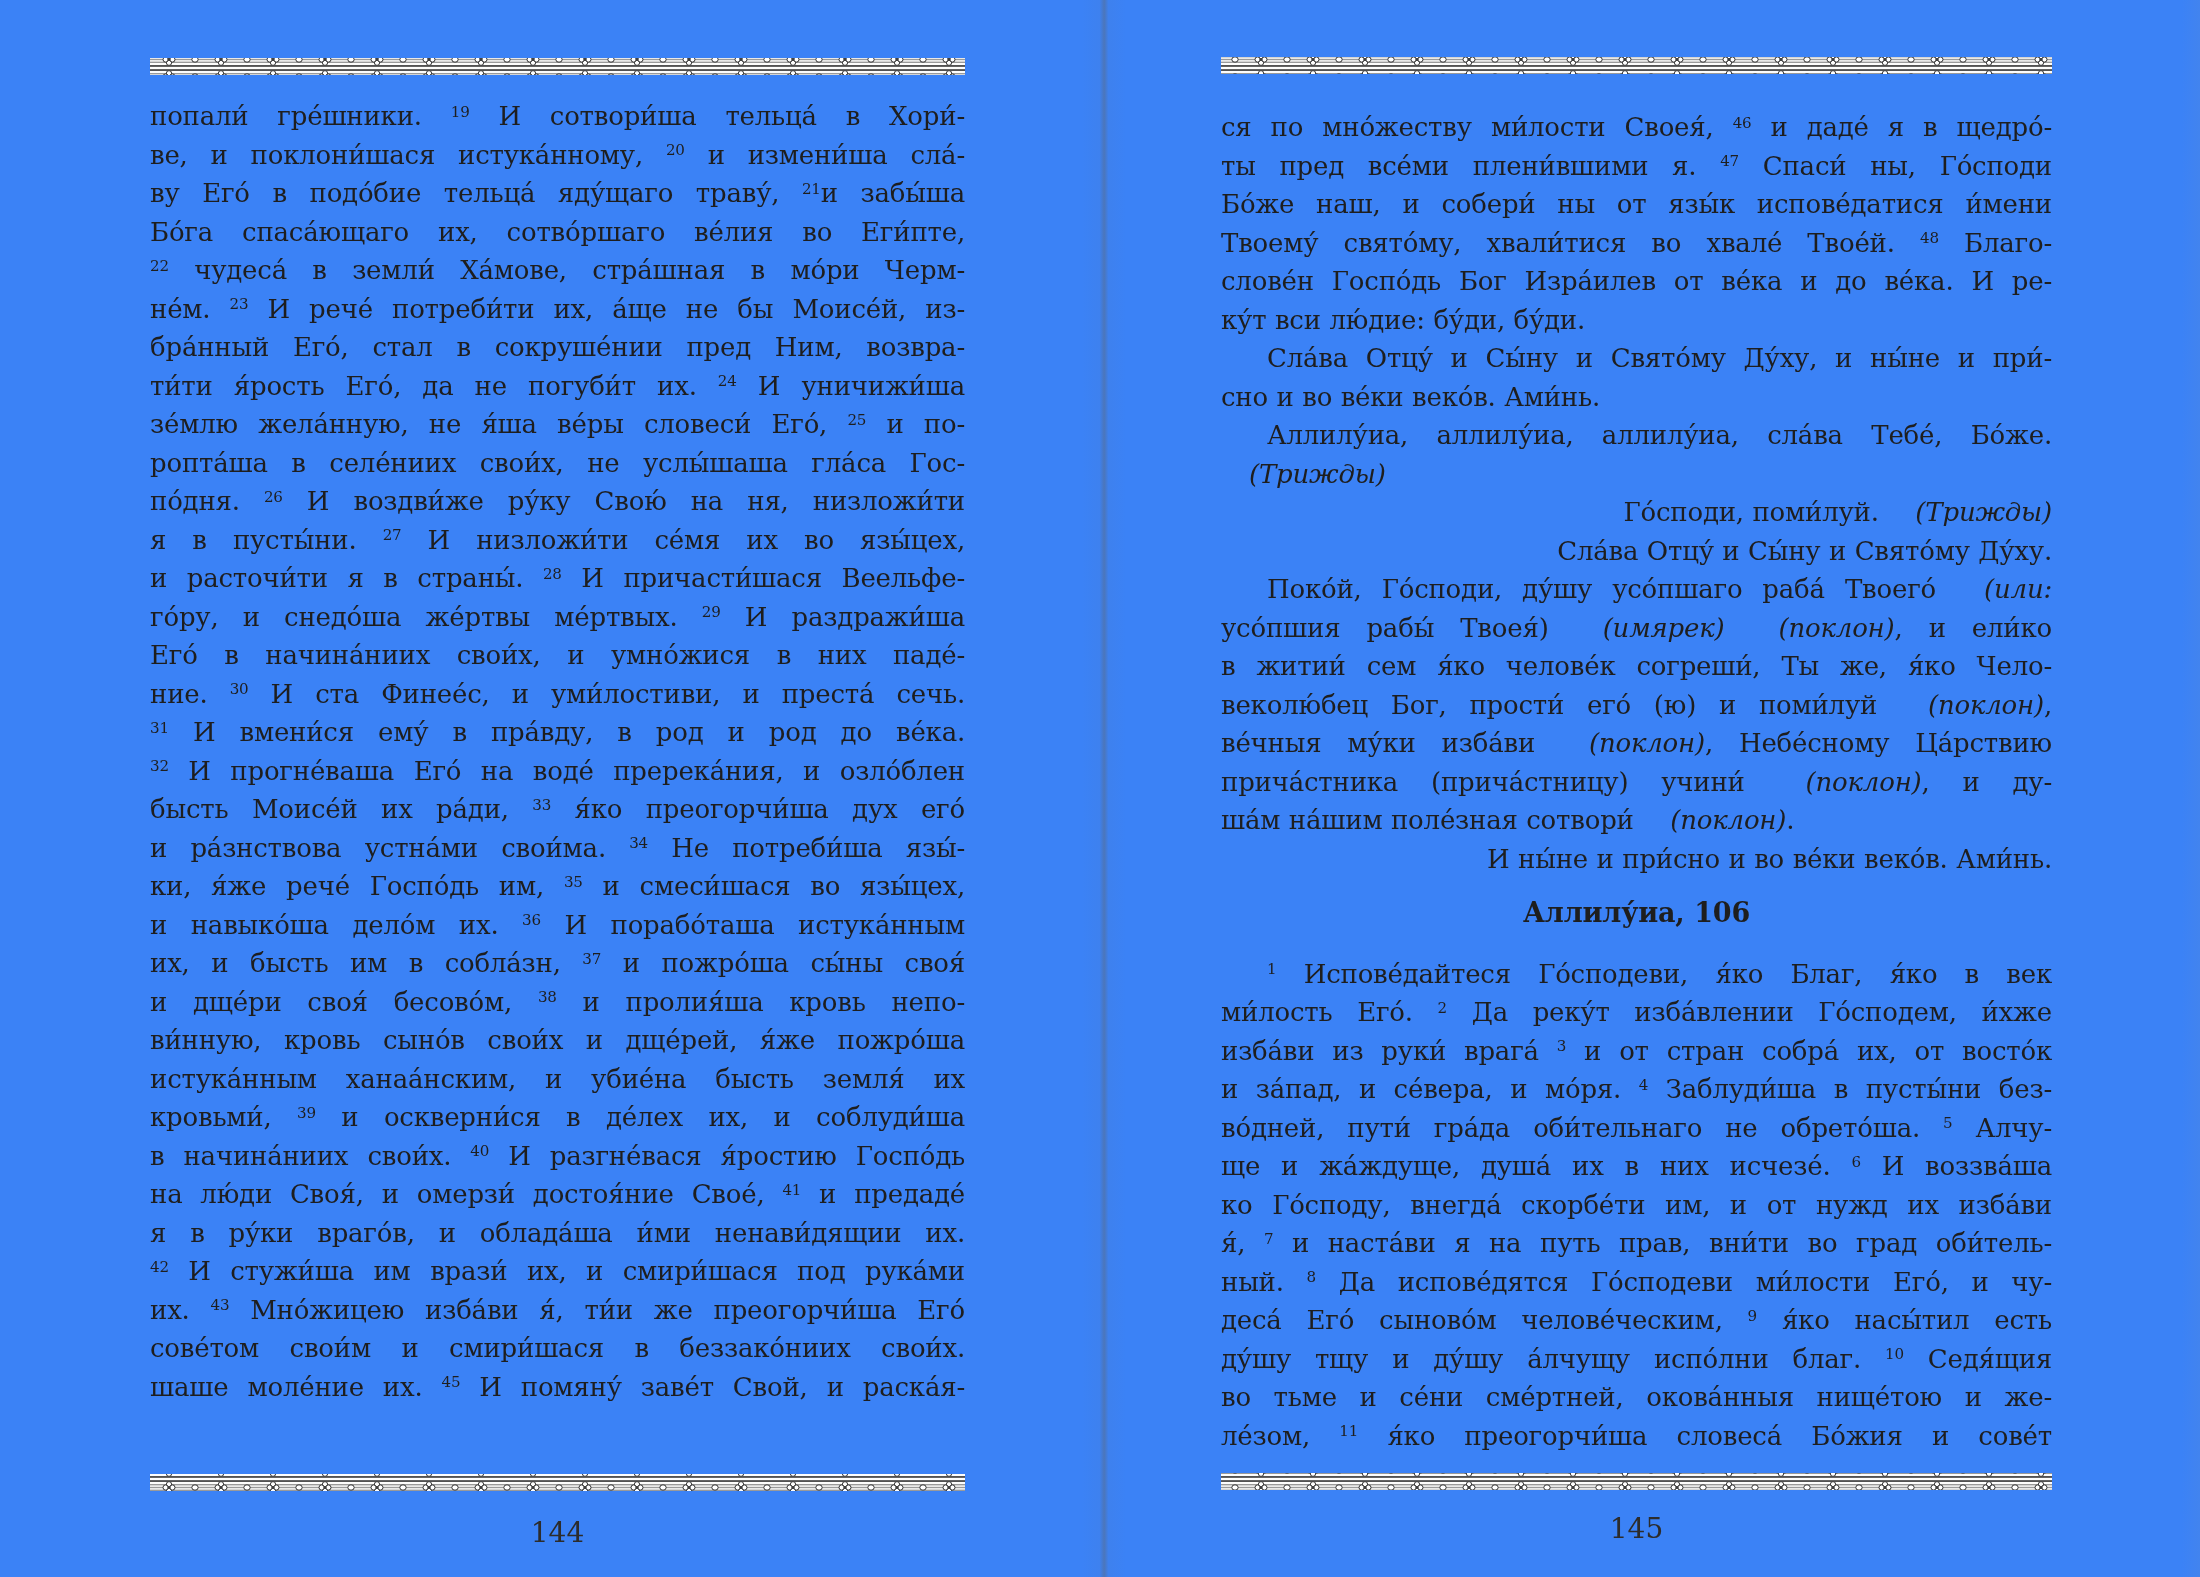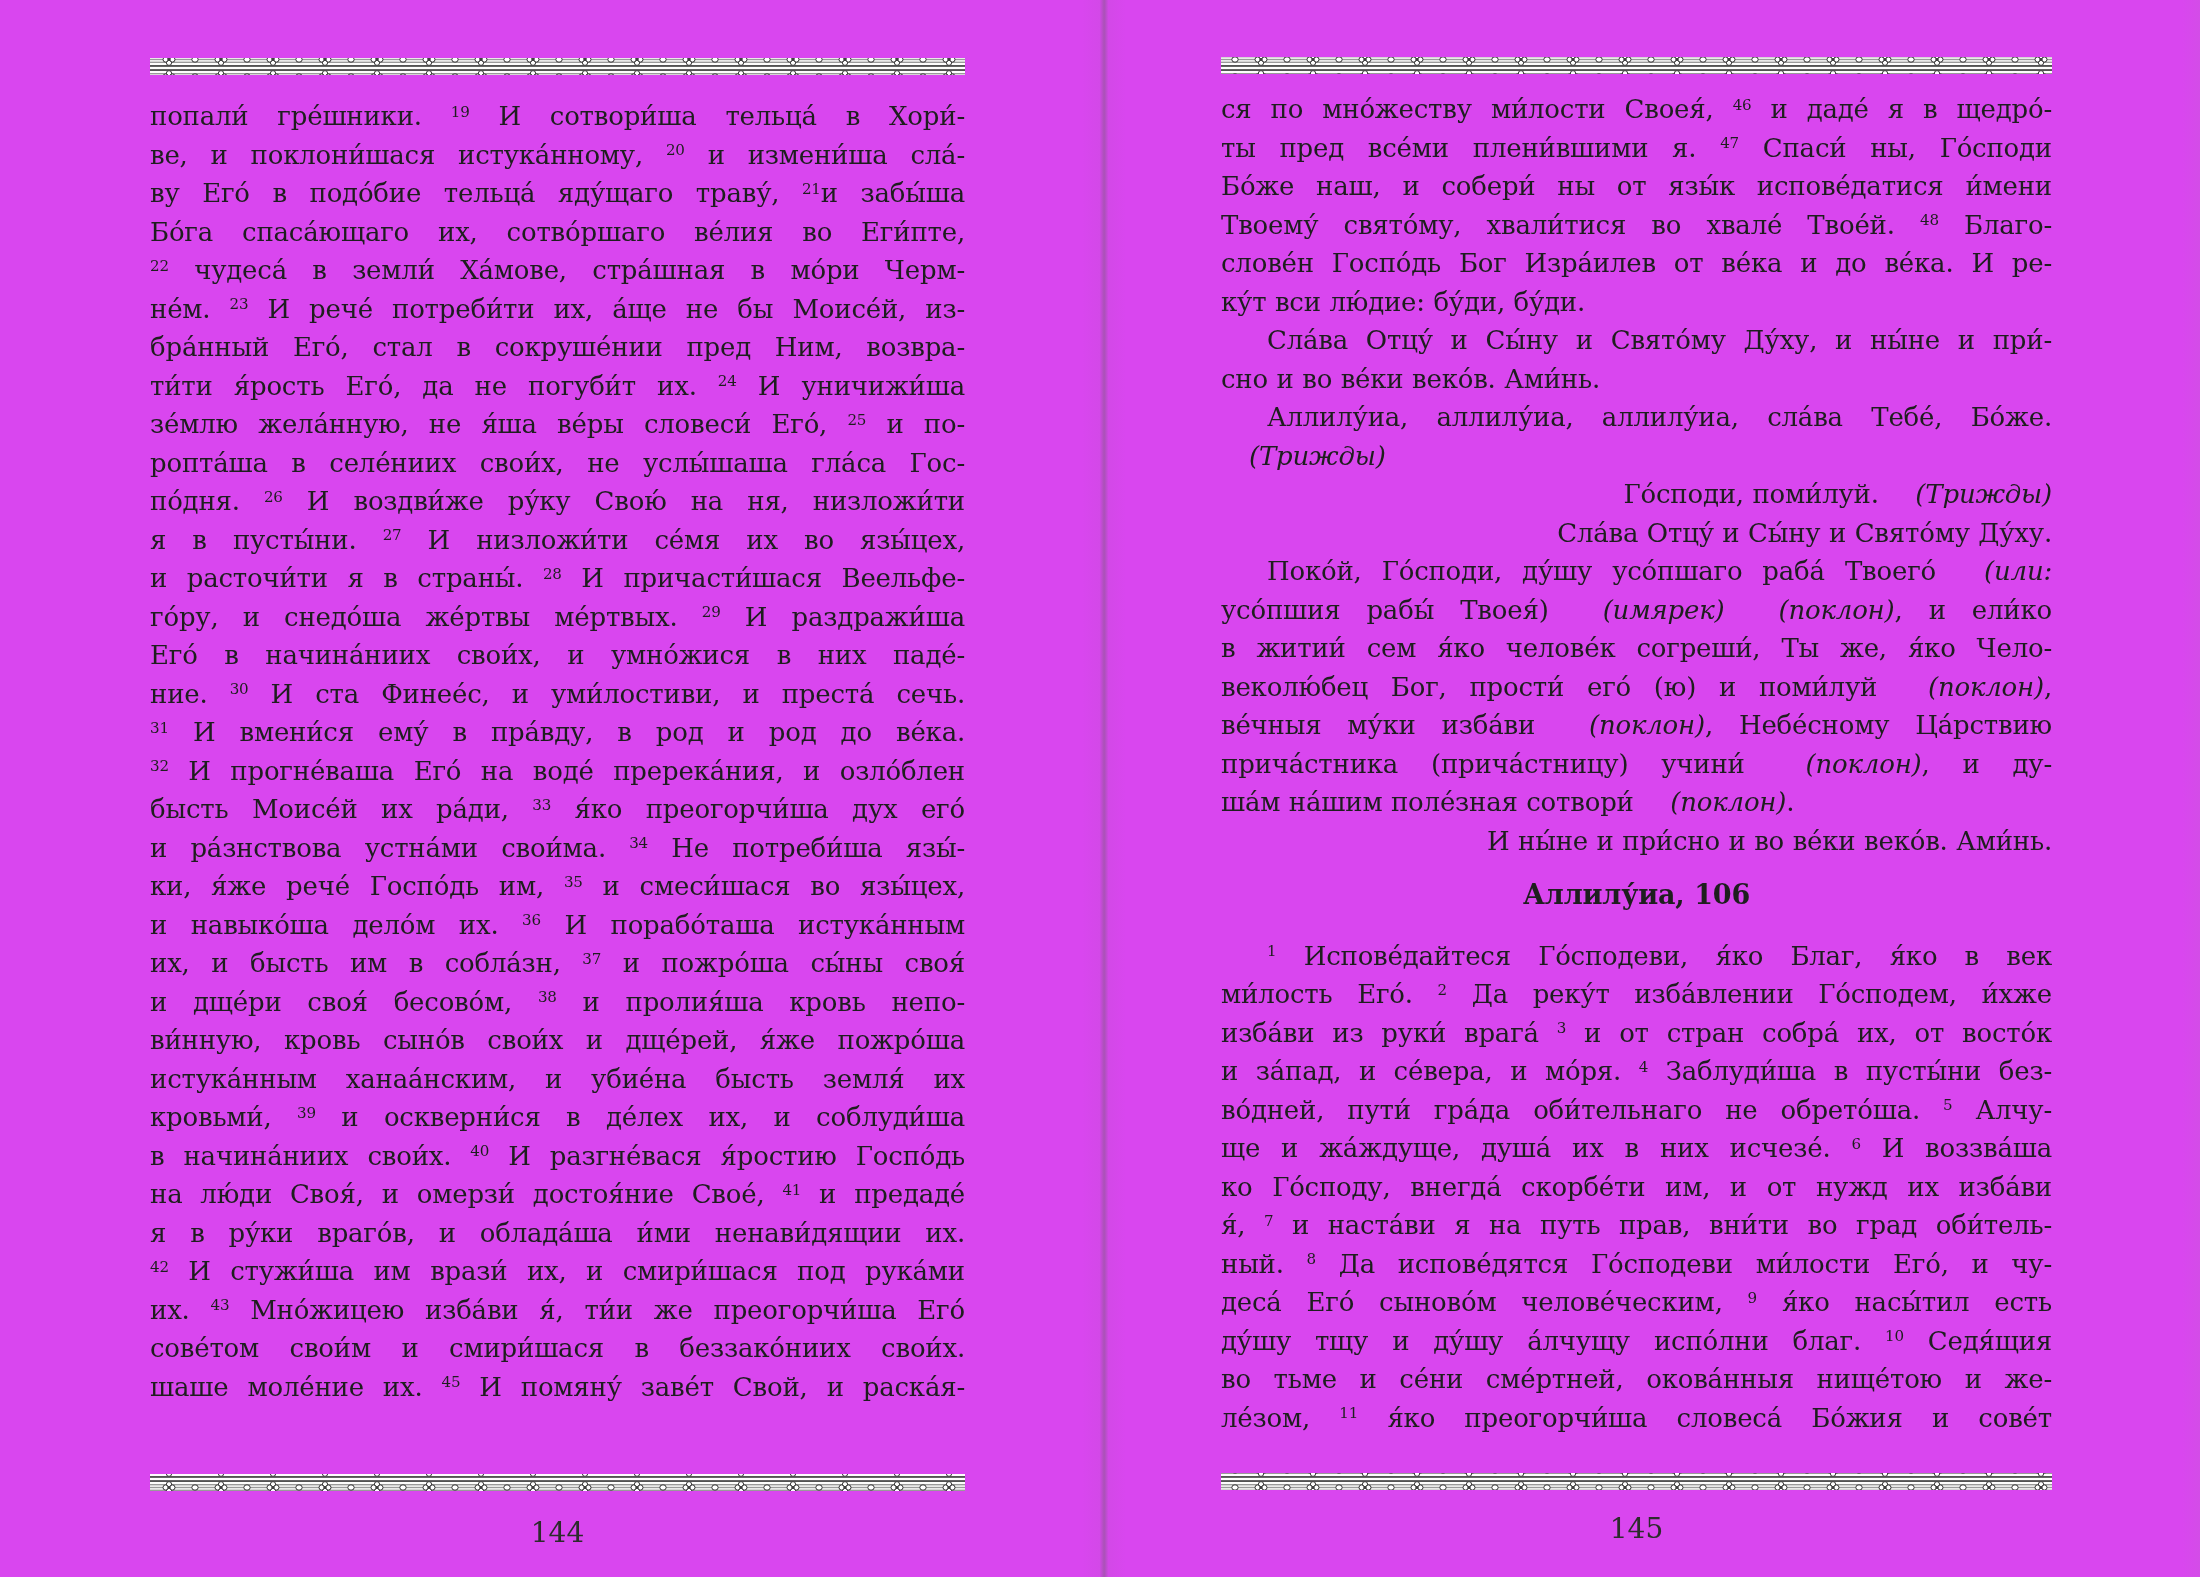--- a/index.html
+++ b/index.html
@@ -4,38 +4,38 @@
 <style>
   html, body { margin: 0; padding: 0; }
   body {
     width: 2200px; height: 1577px;
     background: #ffffff;
     font-family: "DejaVu Serif", serif;
   }
   .canvas {
     position: absolute; left: 0; top: 0;
     width: 2200px; height: 1577px;
-    background: #d946ef;
+    background: #3b82f6;
     color: #1e1e1e;
     overflow: hidden;
   }
   .ornaments {
     position: absolute; left: 0; top: 0;
     width: 2200px; height: 1577px;
     pointer-events: none;
   }
   .pagetext {
     position: absolute;
     font-size: 26px;
     line-height: 38.5px;
     letter-spacing: -0.2px;
     word-spacing: 0.5px;
   }
   #left-text  { left: 150px;  top: 97px; width: 815px; }
-  #right-text { left: 1221px; top: 90px; width: 831px; }
+  #right-text { left: 1221px; top: 108px; width: 831px; }
   .line { white-space: nowrap; min-height: 38.5px; }
   .just { text-align: justify; text-align-last: justify; }
   .ind  { padding-left: 46px; text-align: right; }
   .heading {
     text-align: center; text-align-last: center;
     font-weight: bold;
     font-size: 27px;
     margin-top: 16px; margin-bottom: 22px;
   }
   sup {

